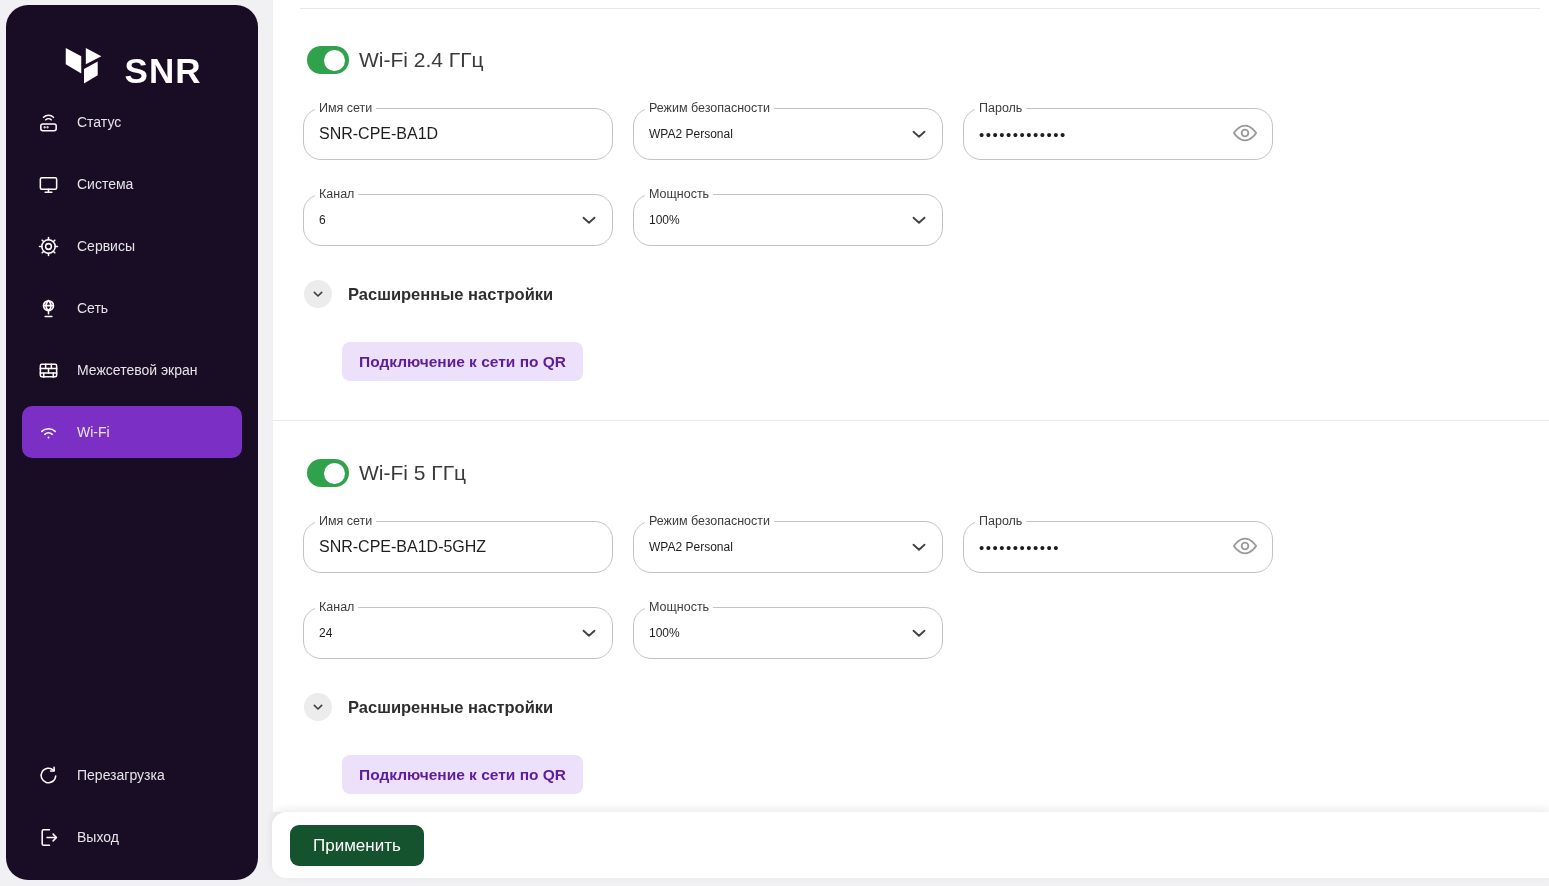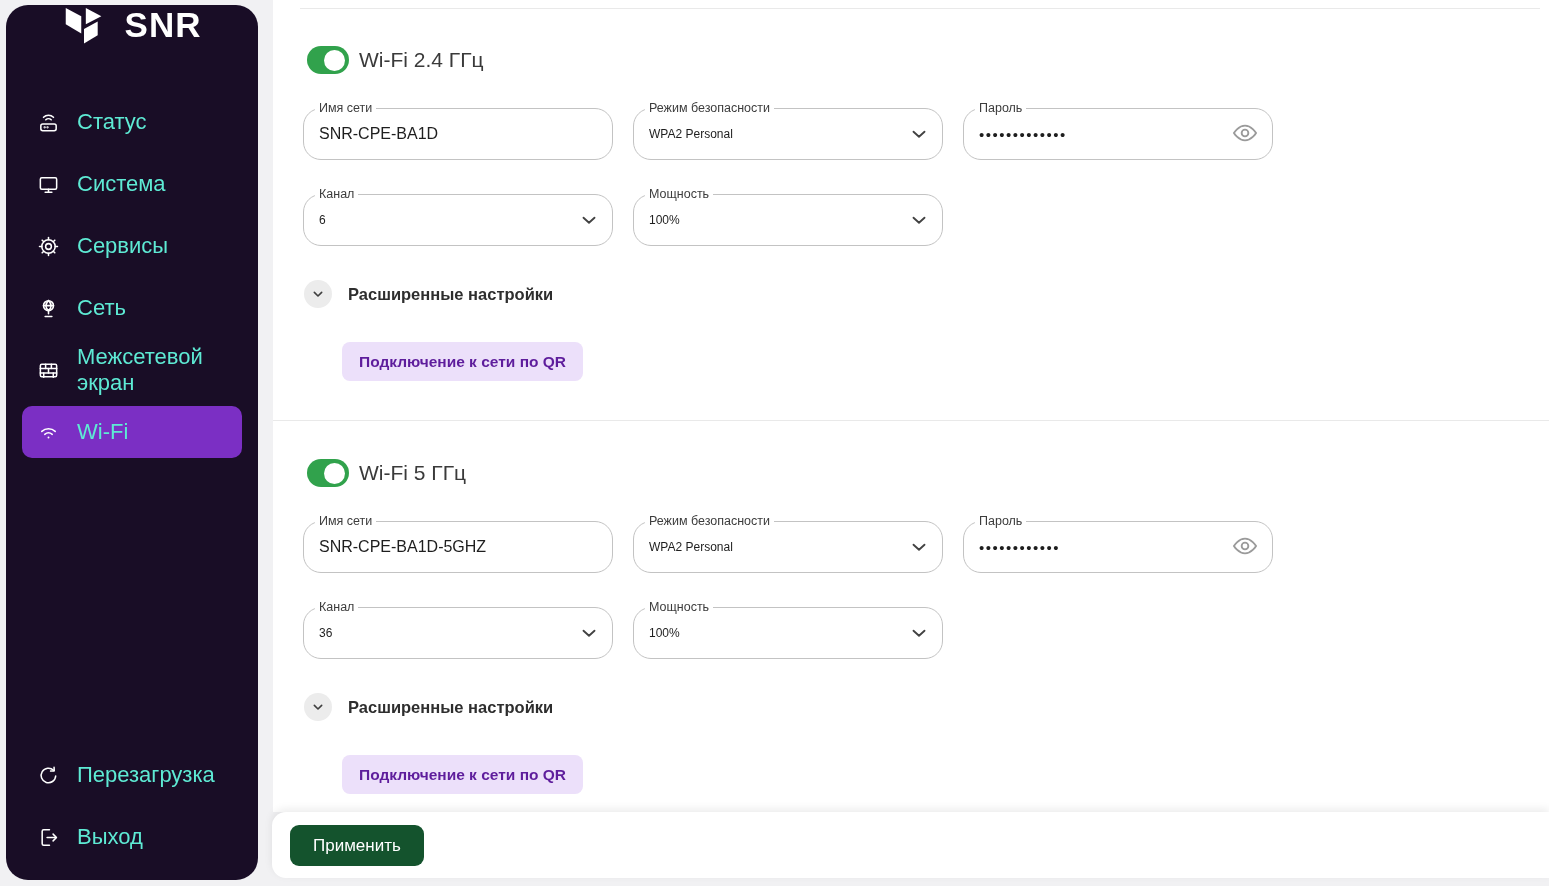--- a/index.html
+++ b/index.html
@@ -13,31 +13,31 @@
   }
 
   
   .sidebar {
     position:absolute; left:6px; top:5px; width:252px; height:875px;
     background:#190d26; border-radius:22px;
     display:flex; flex-direction:column;
     color:#f4f1f8;
   }
   .logo {
-    height:86px; display:flex; align-items:flex-start; justify-content:center; gap:20px;
+    height:86px; display:flex; align-items:flex-end; justify-content:center; gap:20px;
   }
   .logo-text { font-size:35px; font-weight:800; letter-spacing:1px; color:#fff; }
   .nav { display:flex; flex-direction:column; }
   .nav-item { height:62px; padding:0 16px; display:flex; align-items:stretch; cursor:pointer; }
   .nav-item-inner {
     flex:1; display:flex; align-items:center; gap:17px;
     padding:0 14px; border-radius:10px; margin:5px 0;
   }
   .nav-item.active .nav-item-inner { background:#7b2fc4; }
-  .nav-label { font-size:22px; color:#5eead4; }
+  .nav-label { font-size:14px; color:#e5e5e5; }
   .nav-icon { width:24px; height:24px; flex:0 0 24px; display:flex; align-items:center; justify-content:center; }
   .nav-icon svg { width:23px; height:23px; stroke:#ffffff; fill:none; stroke-width:1.6; stroke-linecap:round; stroke-linejoin:round; }
   .sidebar-footer { margin-top:auto; padding-bottom:12px; }
 
   
   .content {
     position:absolute; left:273px; top:0; width:1276px; height:812px;
     background:#ffffff; padding:0 0 0 30px;
   }
   .top-line { position:absolute; top:8px; left:27px; right:9px; height:1px; background:#e9e9e9; }
@@ -340,21 +340,21 @@
                 <path d="M1.8 12S5.8 5.2 12 5.2 22.2 12 22.2 12 18.2 18.8 12 18.8 1.8 12 1.8 12z"></path>
                 <circle cx="12" cy="12" r="3.1"></circle>
               </svg></span>
         </button>
       </div>
     </div>
 
     <div class="fields-row second">
       <div class="field">
         <span class="field-label">Канал</span>
-        <span class="select-value">36</span>
+        <span class="select-value">24</span>
         <span class="chevron-down"><svg viewBox="0 0 24 24">
               <polyline points="6,9.5 12,15 18,9.5"></polyline>
             </svg></span>
       </div>
       <div class="field">
         <span class="field-label">Мощность</span>
         <span class="select-value">100%</span>
         <span class="chevron-down"><svg viewBox="0 0 24 24">
               <polyline points="6,9.5 12,15 18,9.5"></polyline>
             </svg></span>

